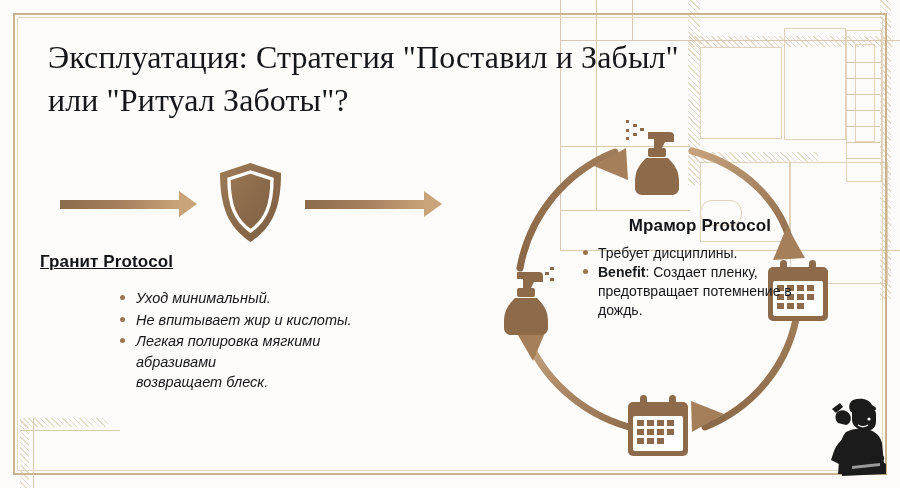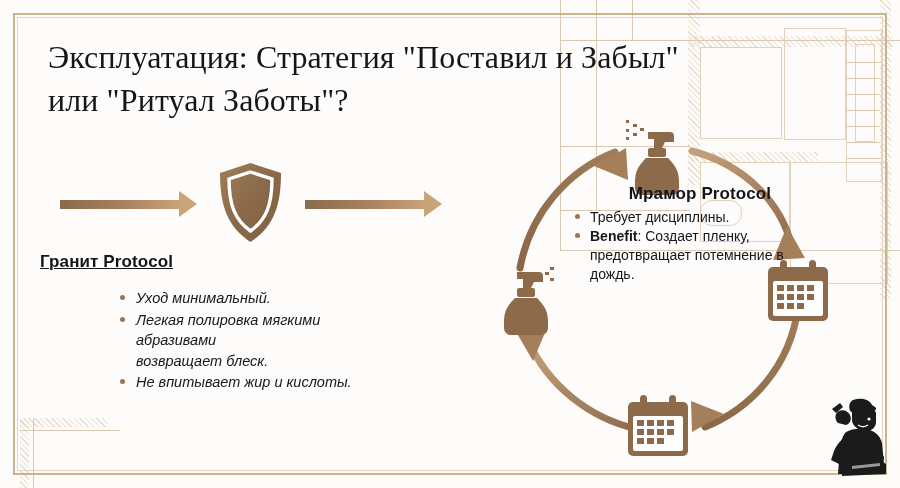--- a/index.html
+++ b/index.html
@@ -48,24 +48,24 @@
                font-size:14.5px;line-height:1.42;color:#16171b;}
   .granit-list li{position:relative;padding-left:16px;margin-bottom:1px;font-style:italic;}
   .granit-list li::before{content:"";position:absolute;left:0;top:7px;
                width:5px;height:5px;border-radius:50%;background:#9c7550;}
 
   
   .cycle{position:absolute;left:487px;top:118px;width:345px;height:345px;}
   .cycle svg{position:absolute;left:0;top:0;}
   .icon-abs{position:absolute;}
 
-  .mramor{position:absolute;left:575px;top:184px;width:250px;}
+  .mramor{position:absolute;left:575px;top:216px;width:250px;}
   .mramor-h{font-size:17px;font-weight:bold;color:#141519;text-align:center;
             margin:0 0 4px 0;letter-spacing:.1px;}
-  .mramor-list{margin:0;padding:0;list-style:none;
+  .mramor-list{margin:8px;padding:0;list-style:none;
                font-size:14px;line-height:1.36;color:#16171b;}
   .mramor-list li{position:relative;padding-left:15px;margin-bottom:0px;}
   .mramor-list li::before{content:"";position:absolute;left:0;top:6px;
                width:5px;height:5px;border-radius:50%;background:#9c7550;}
   .mramor-list b{font-weight:bold;}
 
   
   .mason{position:absolute;left:812px;top:392px;width:78px;height:84px;}
 </style>
 </head>
@@ -136,24 +136,24 @@
 
       <div class="arrow-h arrow-r">
         <span class="head"></span>
       </div>
     </div>
 
     <div class="granit-h">Гранит Protocol</div>
 
     <ul class="granit-list">
       <li><span>Уход минимальный.</span></li>
+      <li><span>Не впитывает жир и кислоты.</span></li>
       <li><span style="white-space:pre-line;">Легкая полировка мягкими
 абразивами
 возвращает блеск.</span></li>
-      <li><span>Не впитывает жир и кислоты.</span></li>
     </ul>
   </div>
 
   <div class="cycle">
     <svg width="345" height="345" viewBox="0 0 345 345">
       <defs>
         <linearGradient id="ag1" x1="0" y1="0" x2="1" y2="1">
           <stop offset="0%" stop-color="#c5a17c"></stop>
             <stop offset="100%" stop-color="#8e6b4a"></stop>
         </linearGradient>

